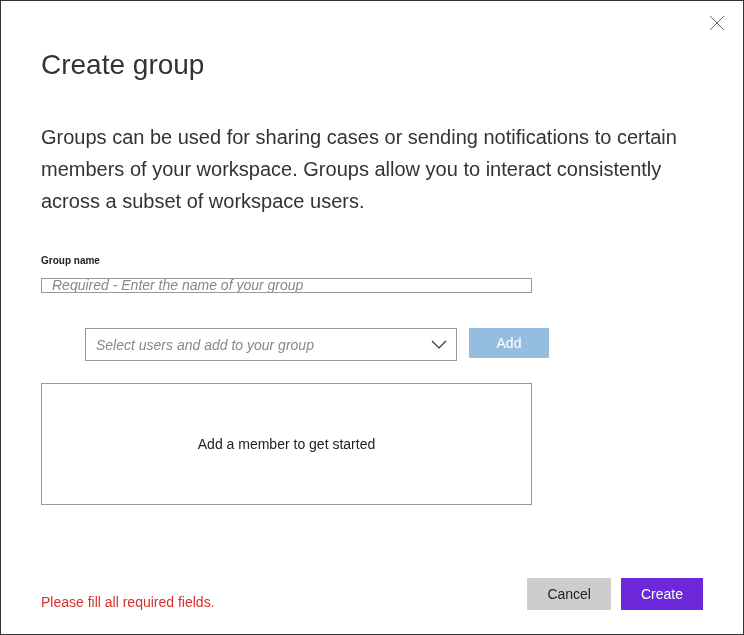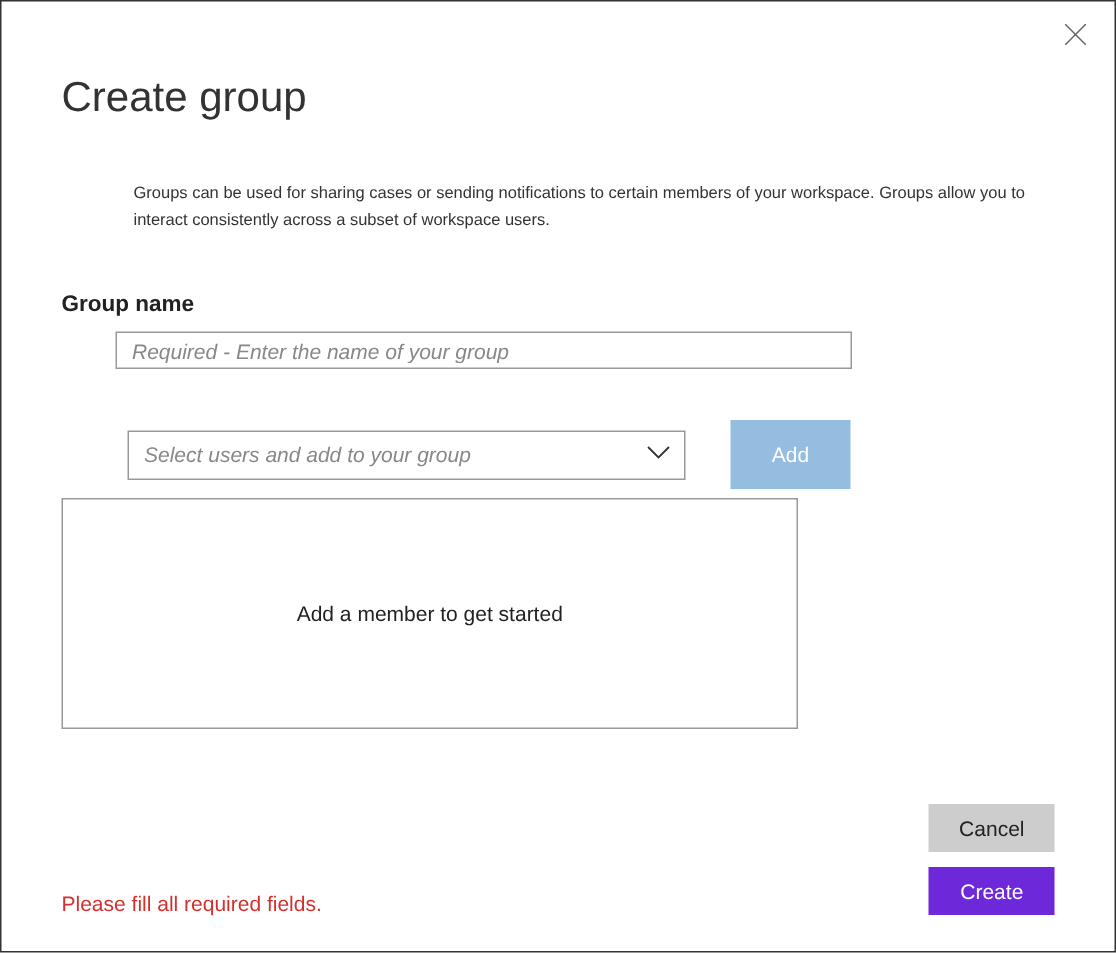--- a/index.html
+++ b/index.html
@@ -37,59 +37,57 @@
       height: 14px;
     }
     .title {
       font-size: 28px;
       font-weight: 300;
       color: #333;
       margin-bottom: 40px;
       margin-top: 8px;
     }
     .description {
-      font-size: 11px;
+      font-size: 20px;
       color: #333;
       line-height: 1.6;
       margin-bottom: 38px;
       font-weight: 400;
-      margin-left: 48px;
     }
     .field-label {
-      font-size: 15px;
+      font-size: 10px;
       font-weight: 600;
       color: #222;
       margin-bottom: 10px;
       display: block;
     }
     .text-input {
       width: 491px;
-      height: 25px;
+      height: 15px;
       border: 1px solid #999;
       padding: 6px 10px;
       font-size: 14px;
       font-family: inherit;
       color: #333;
       outline: none;
-      margin-left: 36px;
     }
     .text-input::placeholder {
       color: #888;
       font-style: italic;
     }
     .group-name-section {
       margin-bottom: 34px;
     }
     .members-section {
       margin-bottom: 24px;
     }
     .members-row {
       display: flex;
-      align-items: center;
-      gap: 30px;
+      align-items: flex-start;
+      gap: 12px;
       padding-left: 44px;
     }
     .select-wrapper {
       position: relative;
       width: 372px;
     }
     .select-input {
       width: 100%;
       height: 33px;
       border: 1px solid #999;
@@ -110,36 +108,36 @@
       transform: translateY(-50%);
       pointer-events: none;
       color: #333;
     }
     .chevron svg {
       width: 16px;
       height: 10px;
     }
     .add-btn {
       width: 80px;
-      height: 46px;
+      height: 30px;
       background: #95bde0;
       border: none;
       color: #fff;
       font-size: 14px;
       font-family: inherit;
       cursor: pointer;
     }
     .members-box {
       width: 491px;
-      height: 154px;
+      height: 122px;
       border: 1px solid #999;
       display: flex;
       align-items: center;
       justify-content: center;
-      margin-top: 6px;
+      margin-top: 22px;
     }
     .members-box-text {
       font-size: 14px;
       color: #222;
     }
     .footer {
       position: absolute;
       bottom: 24px;
       left: 40px;
       right: 40px;
@@ -147,21 +145,20 @@
       align-items: flex-end;
       justify-content: space-between;
     }
     .error-text {
       color: #d4312e;
       font-size: 14px;
     }
     .footer-buttons {
       display: flex;
       gap: 10px;
-      flex-direction: column;
     }
     .btn {
       height: 32px;
       padding: 0 20px;
       border: none;
       font-size: 14px;
       font-family: inherit;
       cursor: pointer;
       min-width: 80px;
     }

